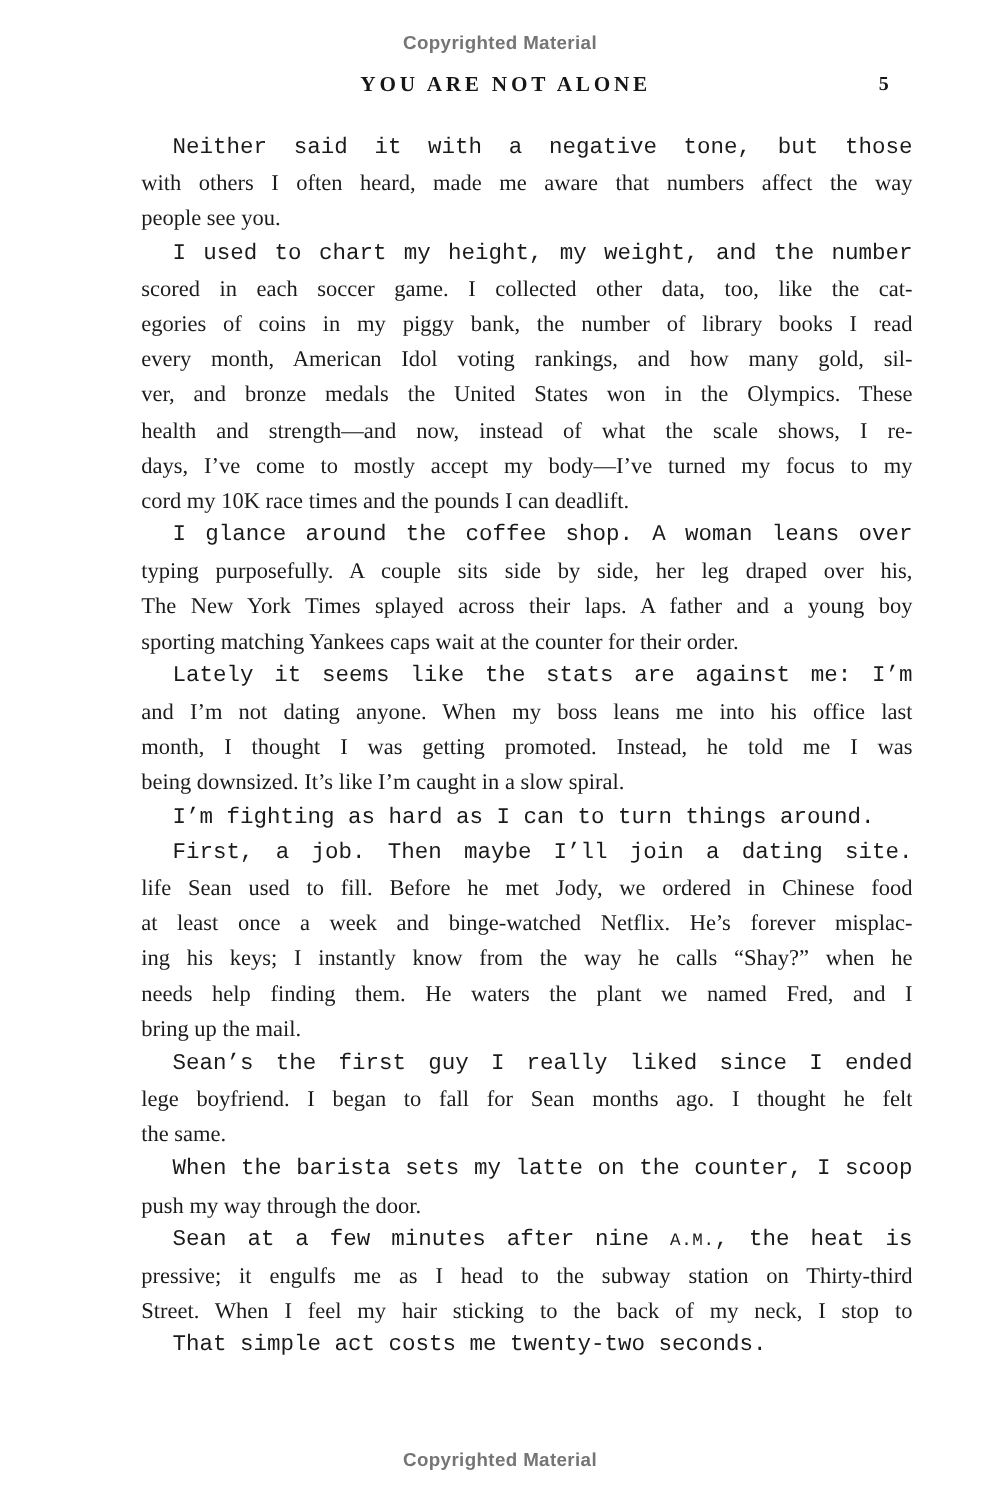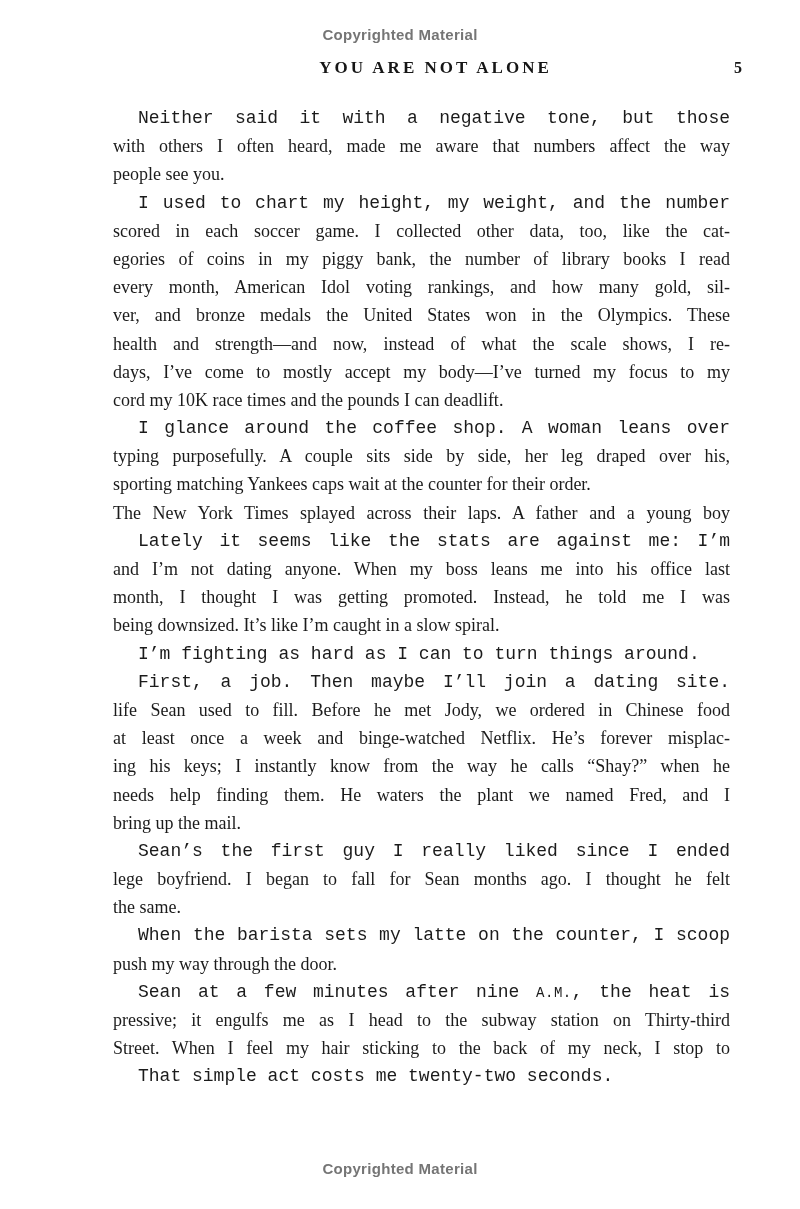--- a/index.html
+++ b/index.html
@@ -25,21 +25,21 @@
     font-weight: bold;
     font-size: 15px;
     letter-spacing: 0.3px;
     color: var(--notice-color);
   }
   .notice.top { top: 26px; }
   .notice.bottom { top: 1160px; }
   .running-header {
     position: absolute;
     top: 58px;
-    left: 127px;
+    left: 96px;
     width: 617px;
     height: 24px;
   }
   .running-header .title {
     display: block;
     text-align: center;
     font-weight: bold;
     font-size: 17px;
     letter-spacing: 3px;
     color: #161616;
@@ -91,22 +91,22 @@
       <div class="line first"><span>I used to chart my height, my weight, and the number of goals I</span></div>
       <div class="line"><span>scored in each soccer game. I collected other data, too, like the cat-</span></div>
       <div class="line"><span>egories of coins in my piggy bank, the number of library books I read</span></div>
       <div class="line"><span>every month, </span><span class="i">American Idol</span><span> voting rankings, and how many gold, sil-</span></div>
       <div class="line"><span>ver, and bronze medals the United States won in the Olympics. These</span></div>
       <div class="line"><span>health and strength—and now, instead of what the scale shows, I re-</span></div>
       <div class="line"><span>days, I’ve come to mostly accept my body—I’ve turned my focus to my</span></div>
       <div class="line last"><span>cord my 10K race times and the pounds I can deadlift.</span></div>
       <div class="line first"><span>I glance around the coffee shop. A woman leans over her laptop,</span></div>
       <div class="line"><span>typing purposefully. A couple sits side by side, her leg draped over his,</span></div>
+      <div class="line"><span class="i">The New York Times</span><span> splayed across their laps. A father and a young boy</span></div>
       <div class="line last"><span>sporting matching Yankees caps wait at the counter for their order.</span></div>
-      <div class="line"><span class="i">The New York Times</span><span> splayed across their laps. A father and a young boy</span></div>
       <div class="line first"><span>Lately it seems like the stats are against me: I’m thirty-one years old,</span></div>
       <div class="line"><span>and I’m not dating anyone. When my boss leans me into his office last</span></div>
       <div class="line"><span>month, I thought I was getting promoted. Instead, he told me I was</span></div>
       <div class="line last"><span>being downsized. It’s like I’m caught in a slow spiral.</span></div>
       <div class="line first last"><span>I’m fighting as hard as I can to turn things around.</span></div>
       <div class="line first"><span>First, a job. Then maybe I’ll join a dating site. There’s a void in my</span></div>
       <div class="line"><span>life Sean used to fill. Before he met Jody, we ordered in Chinese food</span></div>
       <div class="line"><span>at least once a week and binge-watched Netflix. He’s forever misplac-</span></div>
       <div class="line"><span>ing his keys; I instantly know from the way he calls “Shay?” when he</span></div>
       <div class="line"><span>needs help finding them. He waters the plant we named Fred, and I</span></div>

